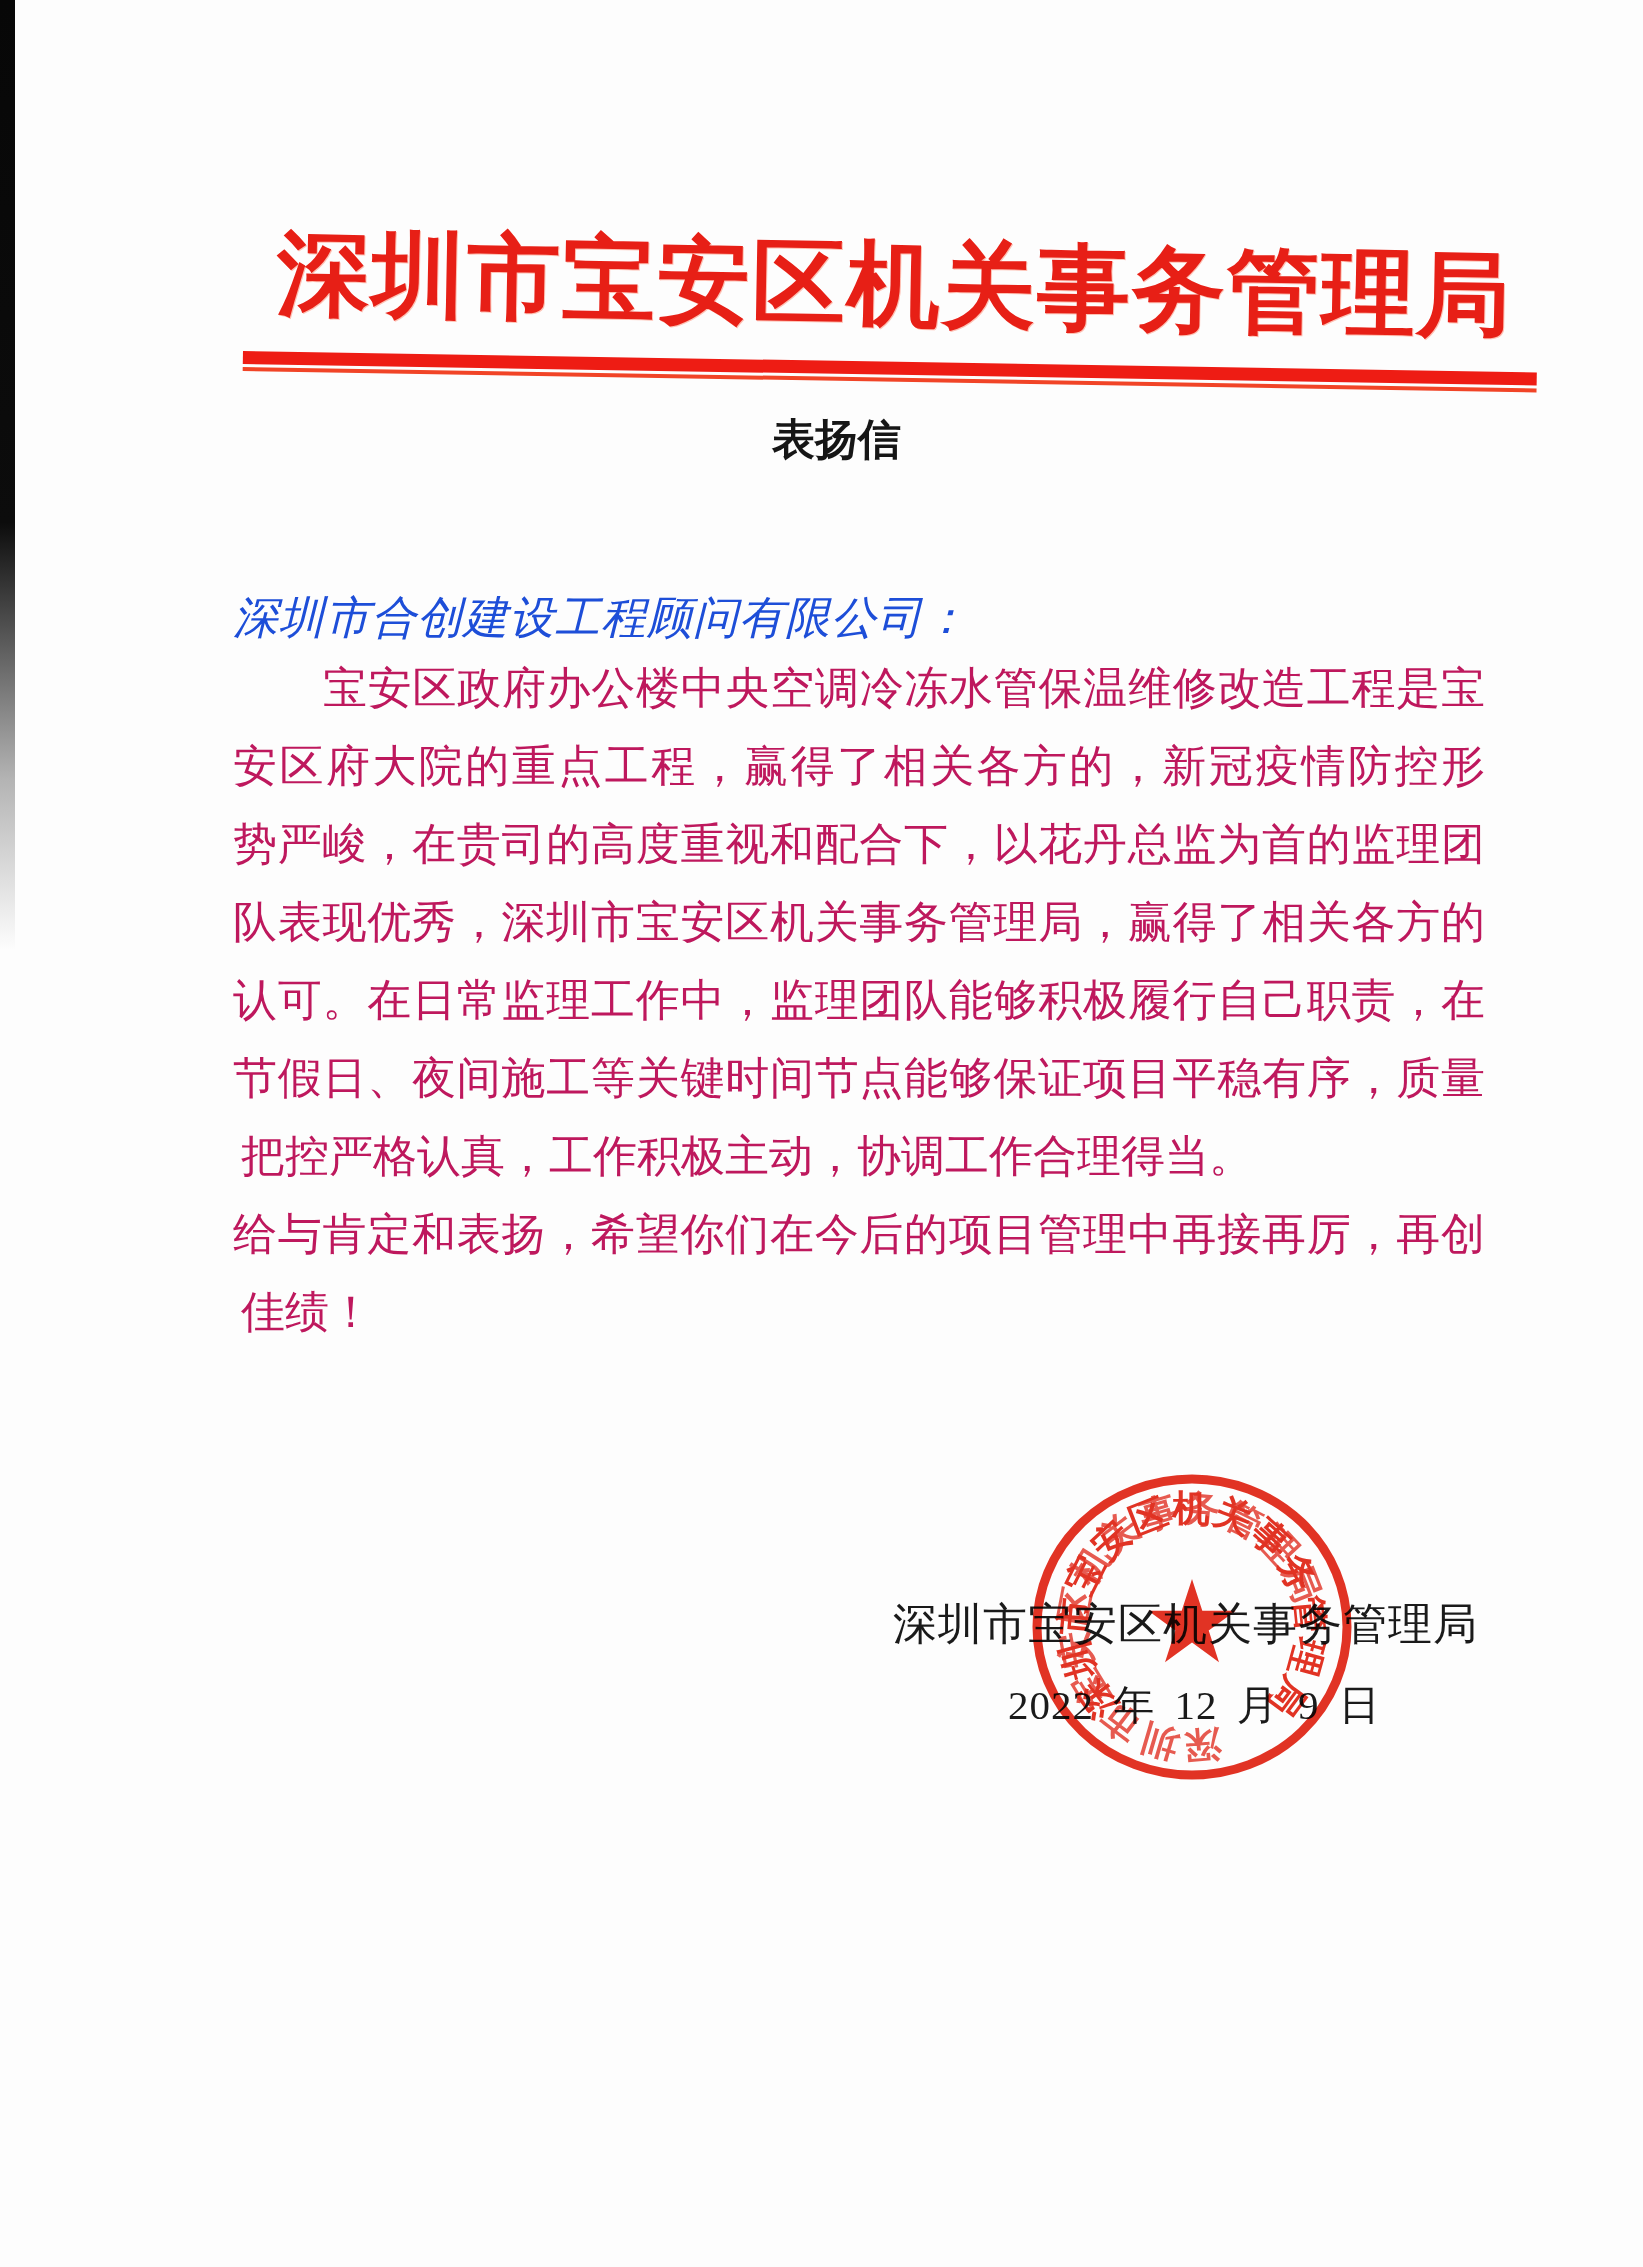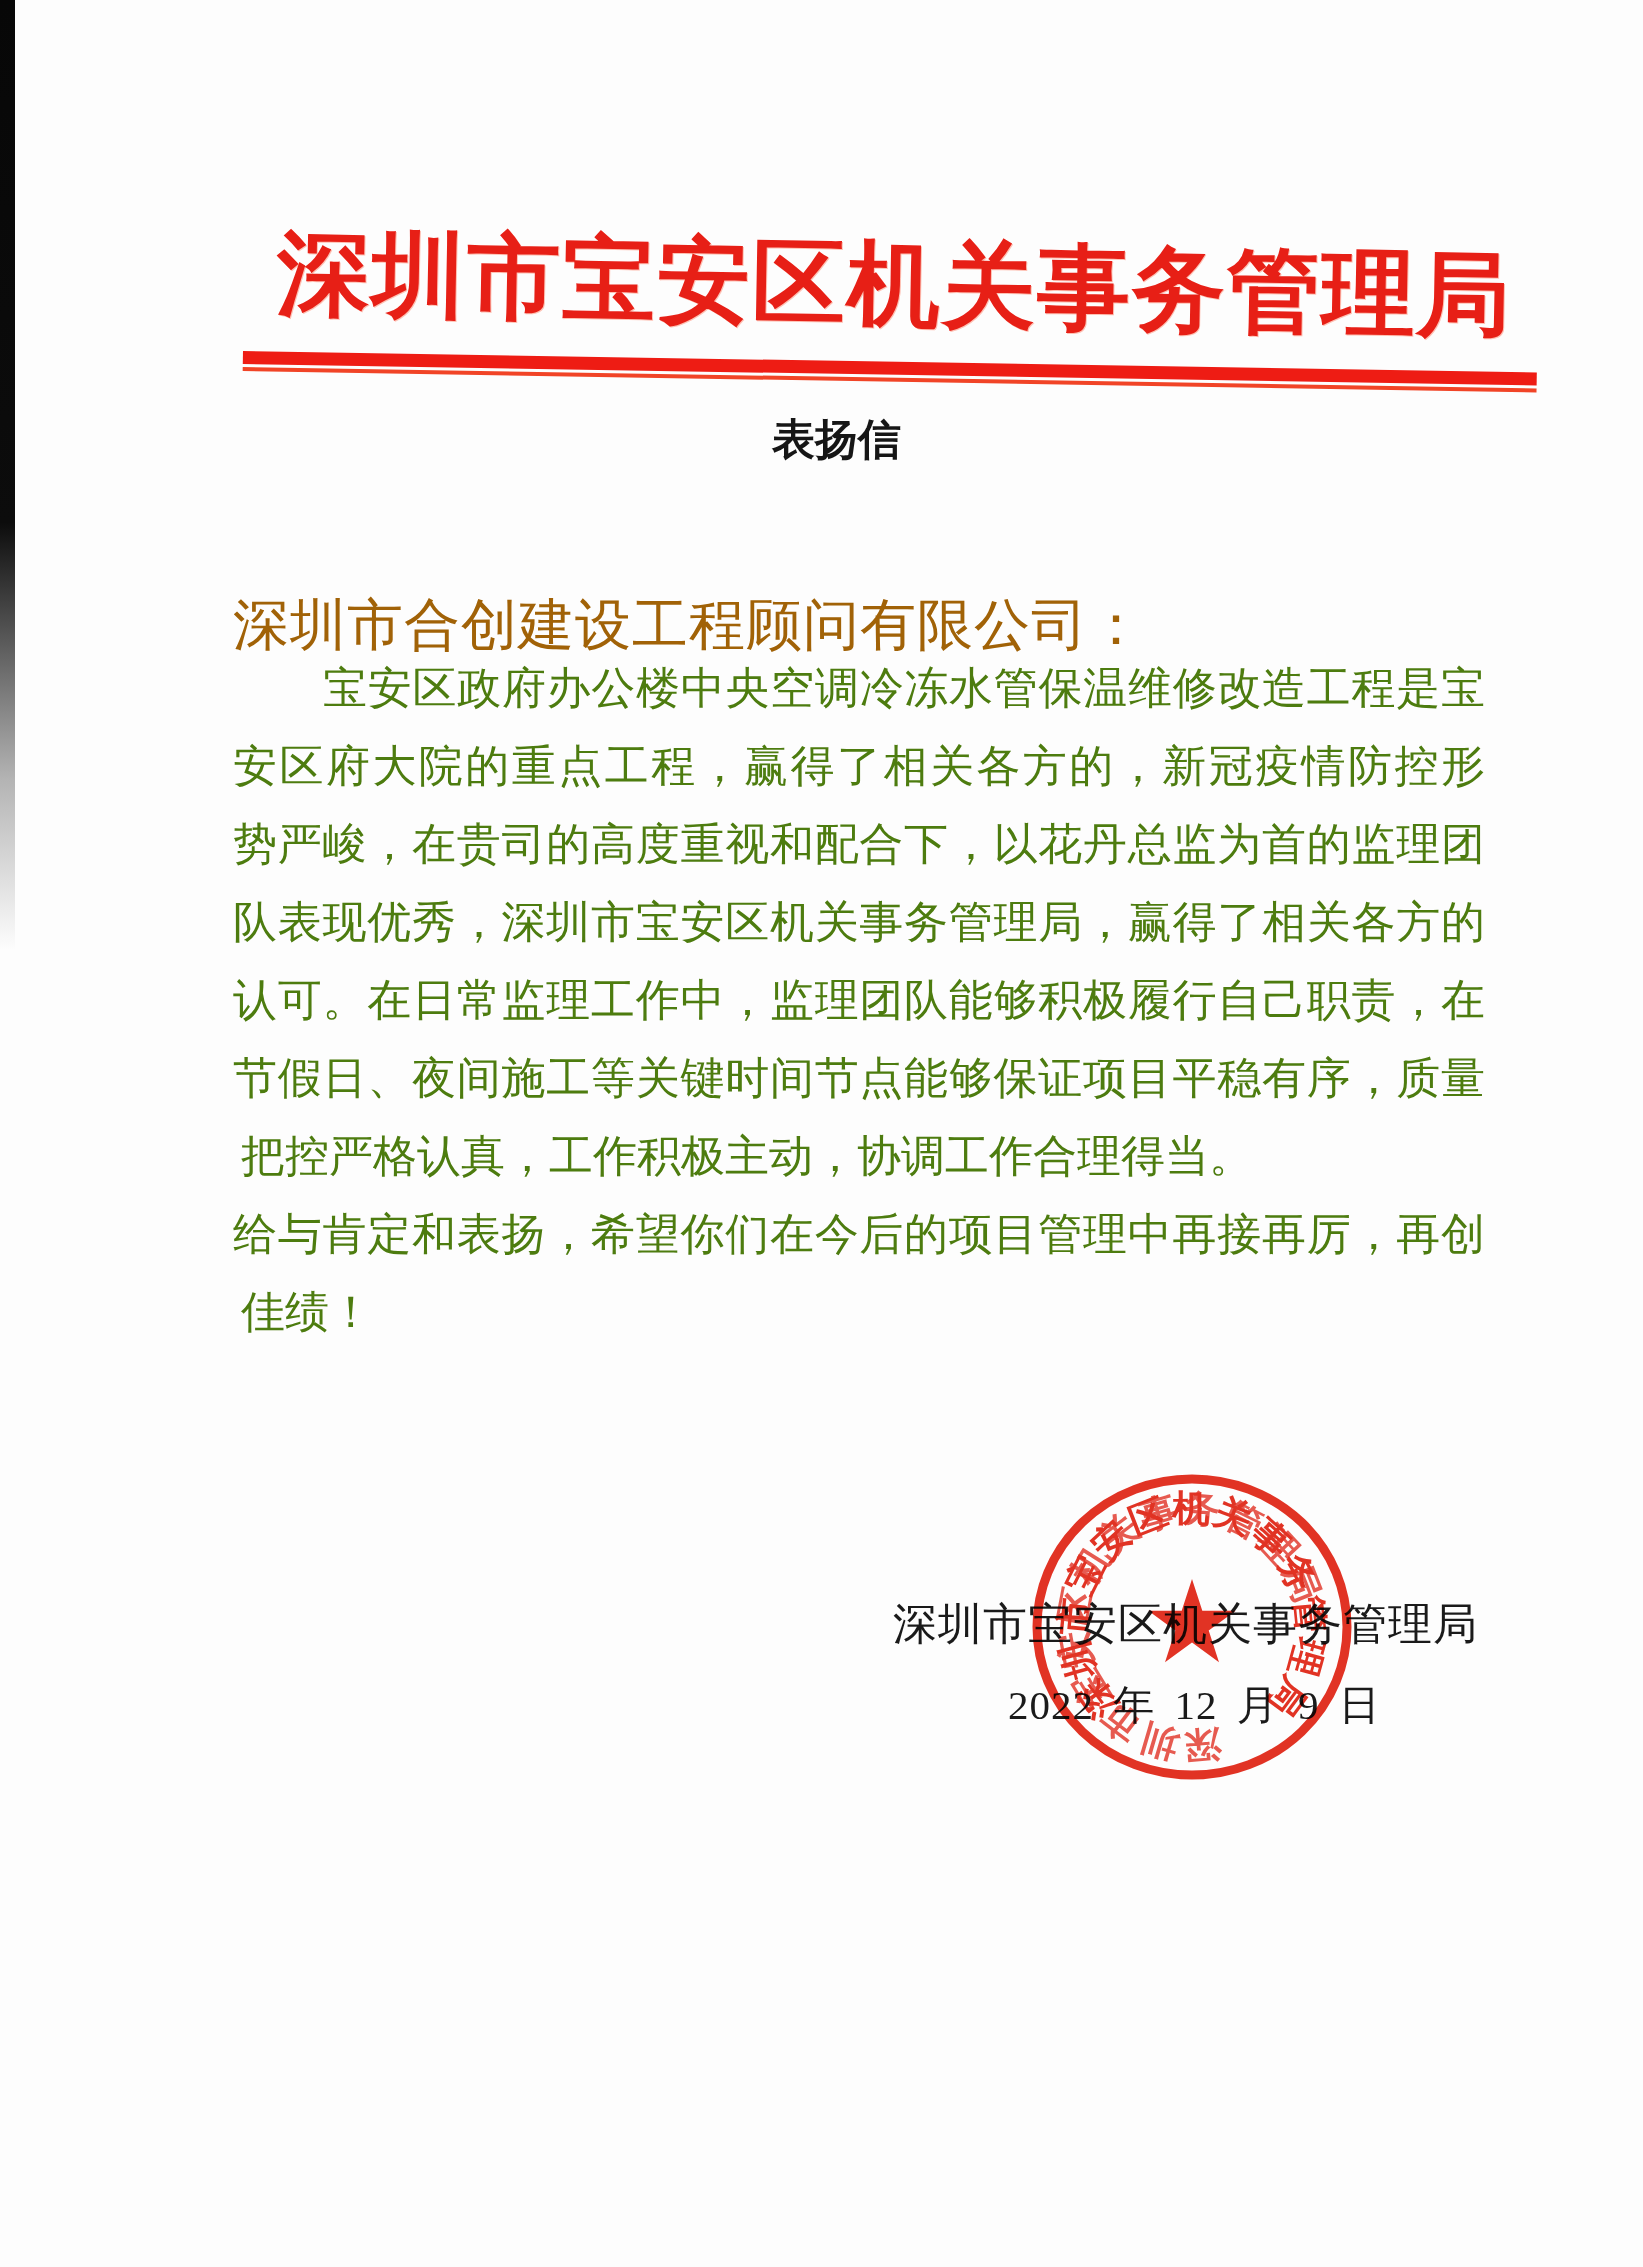--- a/index.html
+++ b/index.html
@@ -28,25 +28,25 @@
   .rule .bar{height:13px;background:#ee1c14;}
   .rule .gap{height:3px;}
   .rule .thin{height:4px;background:#f14427;}
   .doc-title{
     position:absolute;left:772px;top:411px;
     font-size:43px;font-weight:bold;color:#161616;
     white-space:nowrap;
   }
   .salutation{
     position:absolute;left:233px;top:588px;
-    font-size:56px;color:#a16207;white-space:nowrap;letter-spacing:1px;
+    font-size:45px;color:#1d4ed8;white-space:nowrap;letter-spacing:1px;font-style:italic;
   }
   .body-lines{
     position:absolute;left:233px;top:650px;width:1252px;
-    font-size:44px;color:#4d7c0f;
+    font-size:44px;color:#be185d;
   }
   .bline{
     height:78px;line-height:78px;
     text-align:justify;text-align-last:justify;
     text-justify:inter-character;
   }
   .bline.noj{text-align:left;text-align-last:left;margin-left:8px;}
   .bline.ind{padding-left:90px;}
   .signature{
     position:absolute;left:893px;top:1595px;

